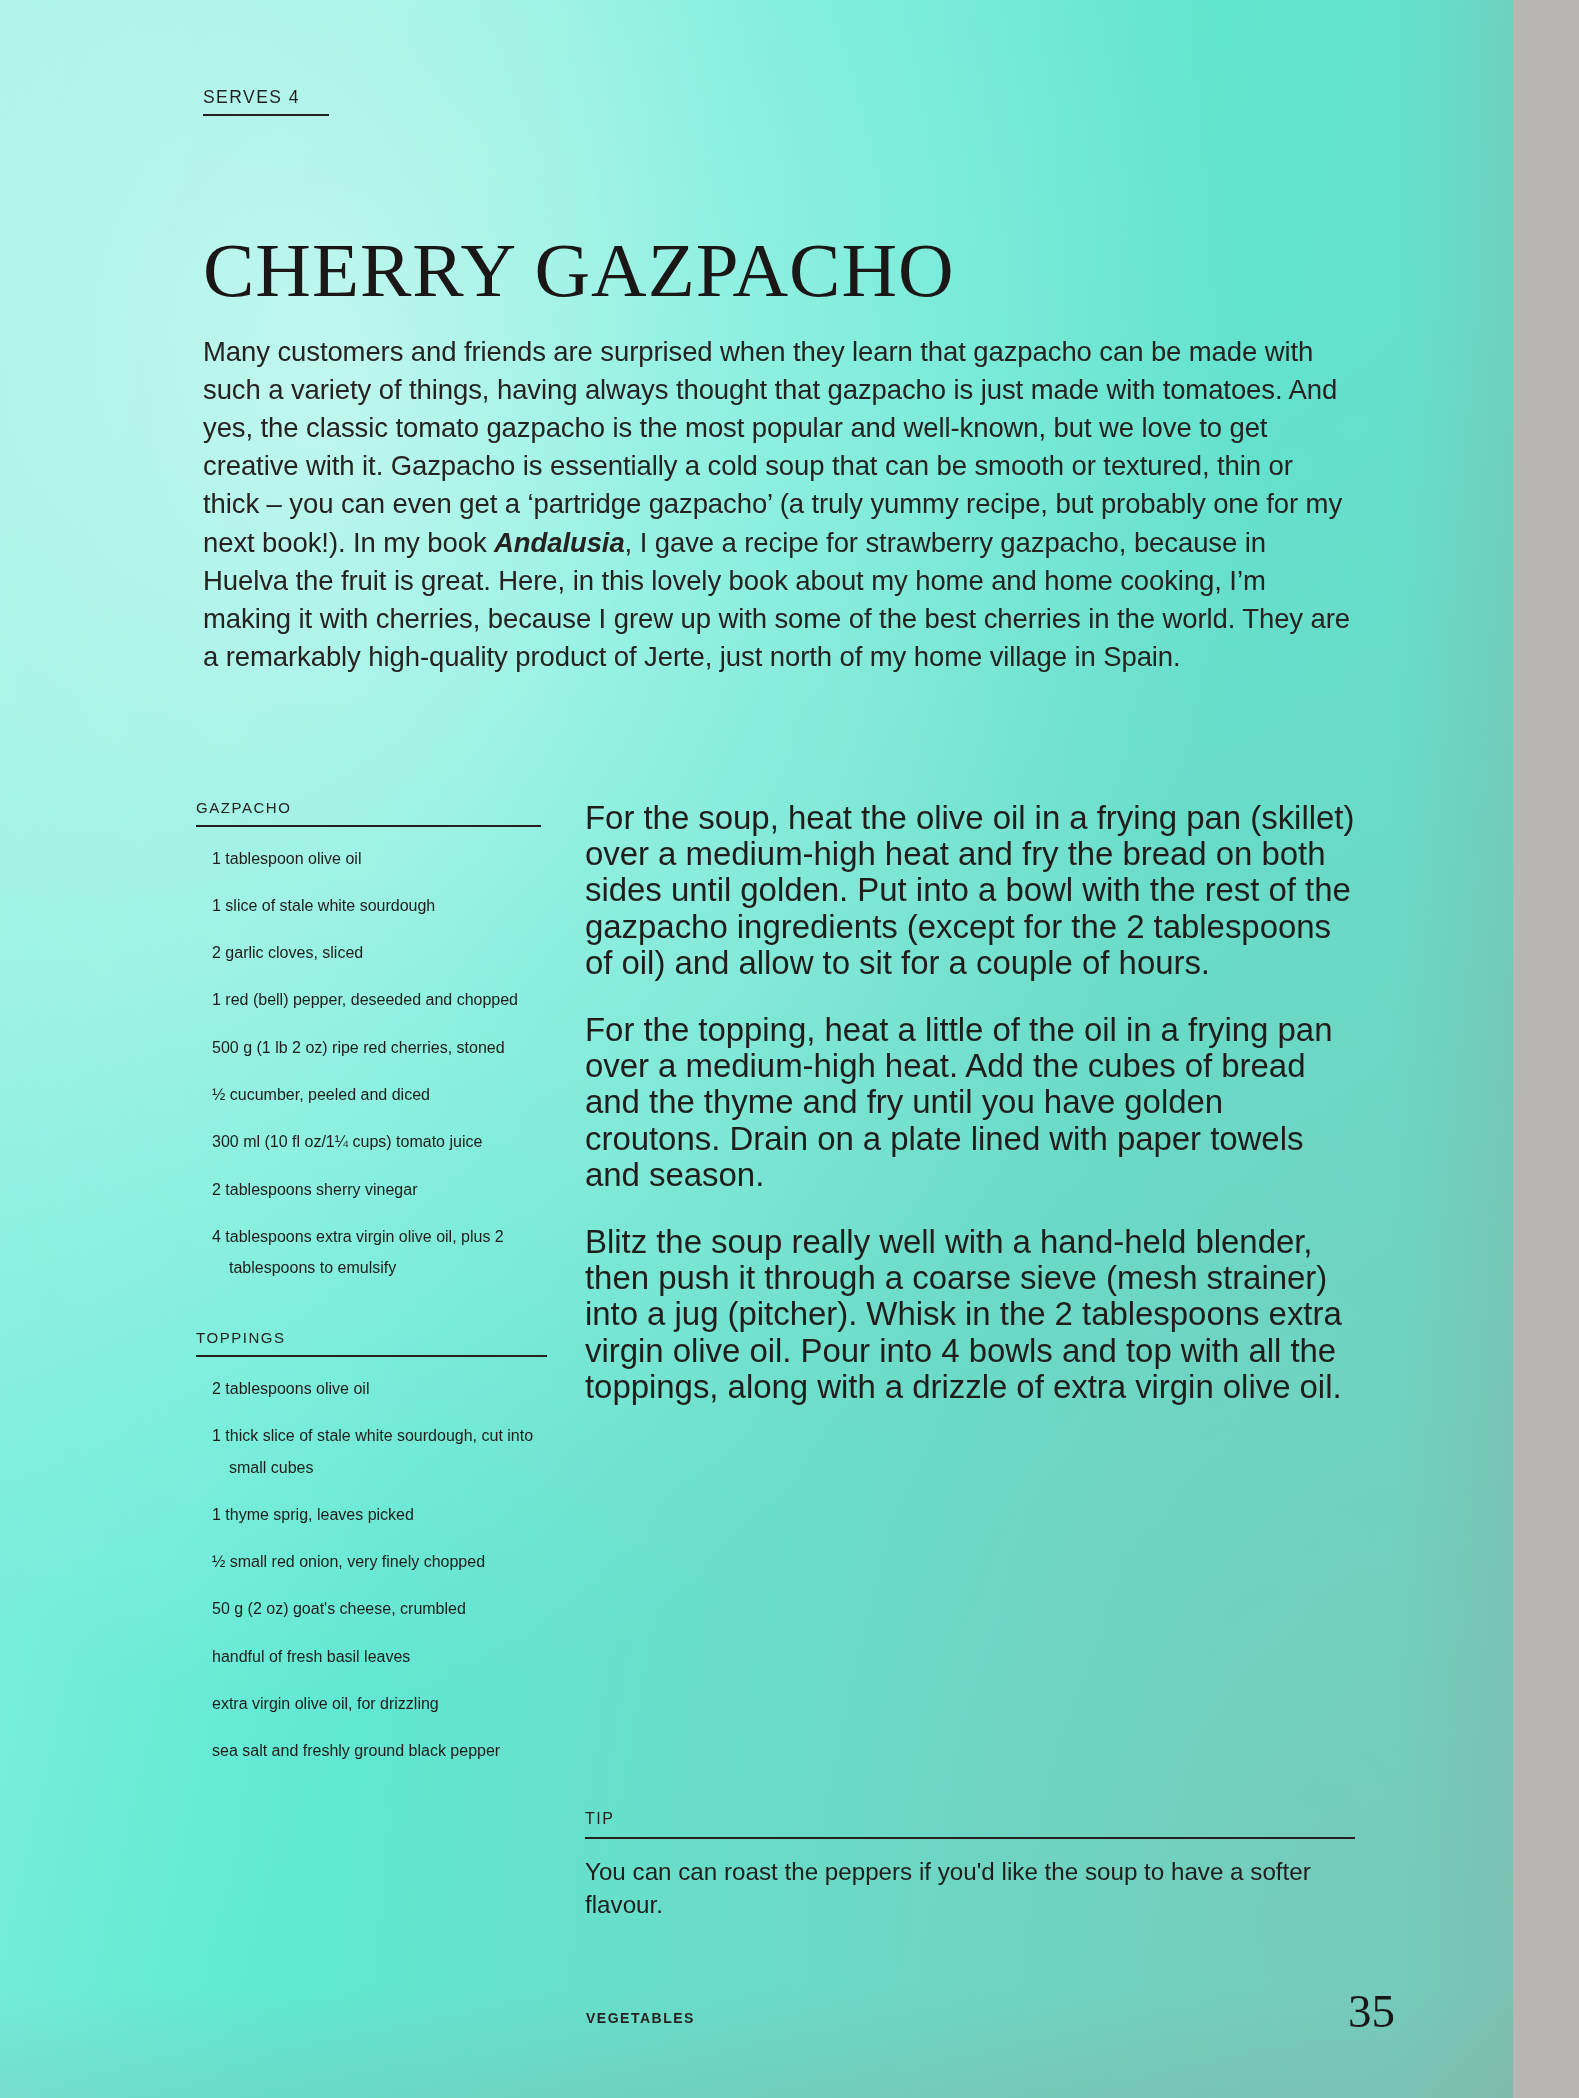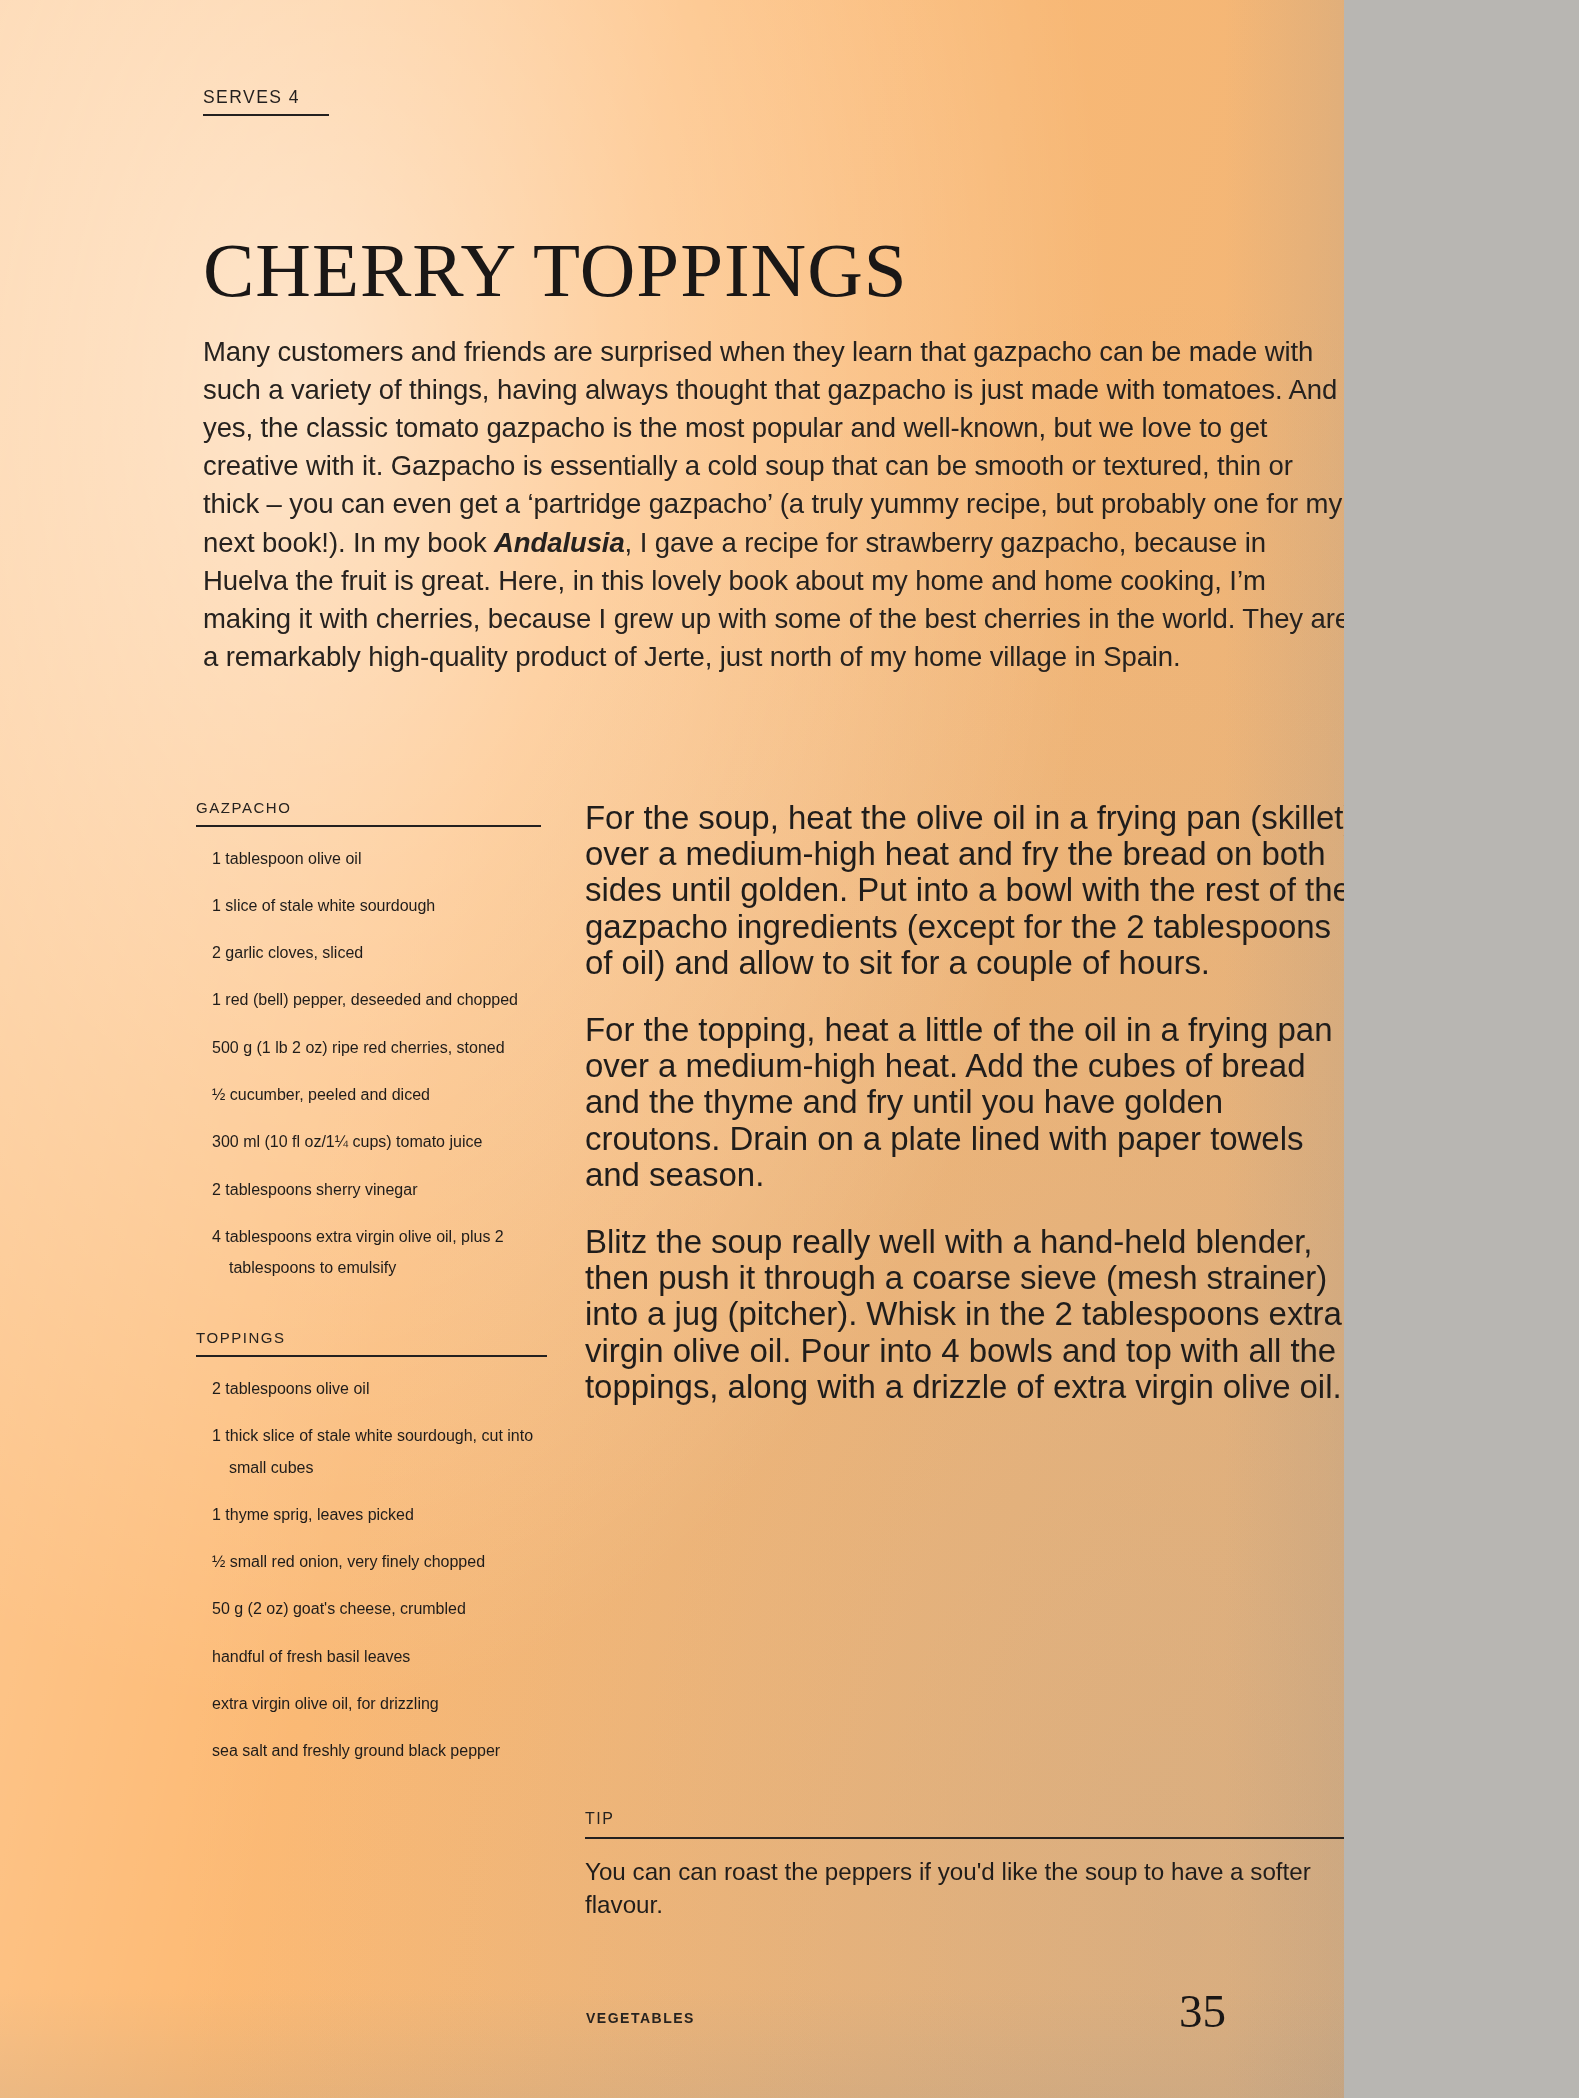--- a/index.html
+++ b/index.html
@@ -2,23 +2,23 @@
 <html><head>
 <meta charset="utf-8">
 <style>
   html, body {
     margin: 0;
     padding: 0;
     background: #b8b6b2;
   }
   .page {
     position: relative;
-    width: 1344px;
+    width: 1513px;
     height: 2098px;
-    background: #fdba74;
+    background: #5eead4;
     overflow: hidden;
     font-family: "Liberation Sans", sans-serif;
     color: #1d1b1a;
     box-sizing: border-box;
   }
   
   .paper-grain {
     position: absolute;
     inset: 0;
     pointer-events: none;
@@ -209,21 +209,21 @@
   <div class="edge-shade"></div>
   <div class="edge-shade-bottom"></div>
 
   <div class="meta-row">
     <div class="meta-item meta-serves">
       <span class="meta-text">SERVES 4</span>
       <span class="meta-rule"></span>
     </div>
   </div>
 
-  <h1 class="recipe-title">CHERRY TOPPINGS</h1>
+  <h1 class="recipe-title">CHERRY GAZPACHO</h1>
 
   <p class="intro"><span>Many customers and friends are surprised when they learn that gazpacho can be made with such a variety of things, having always thought that gazpacho is just made with tomatoes. And yes, the classic tomato gazpacho is the most popular and well-known, but we love to get creative with it. Gazpacho is essentially a cold soup that can be smooth or textured, thin or thick – you can even get a ‘partridge gazpacho’ (a truly yummy recipe, but probably one for my next book!). In my book </span><em>Andalusia</em><span>, I gave a recipe for strawberry gazpacho, because in Huelva the fruit is great. Here, in this lovely book about my home and home cooking, I’m making it with cherries, because I grew up with some of the best cherries in the world. They are a remarkably high-quality product of Jerte, just north of my home village in Spain.</span></p>
 
   <div class="col-left">
 
     <div class="ing-group">
       <div class="sec-head">GAZPACHO</div>
       <div class="sec-rule ing-rule-gazpacho"></div>
       <ul class="ing-list">
         <li>1 tablespoon olive oil</li>

